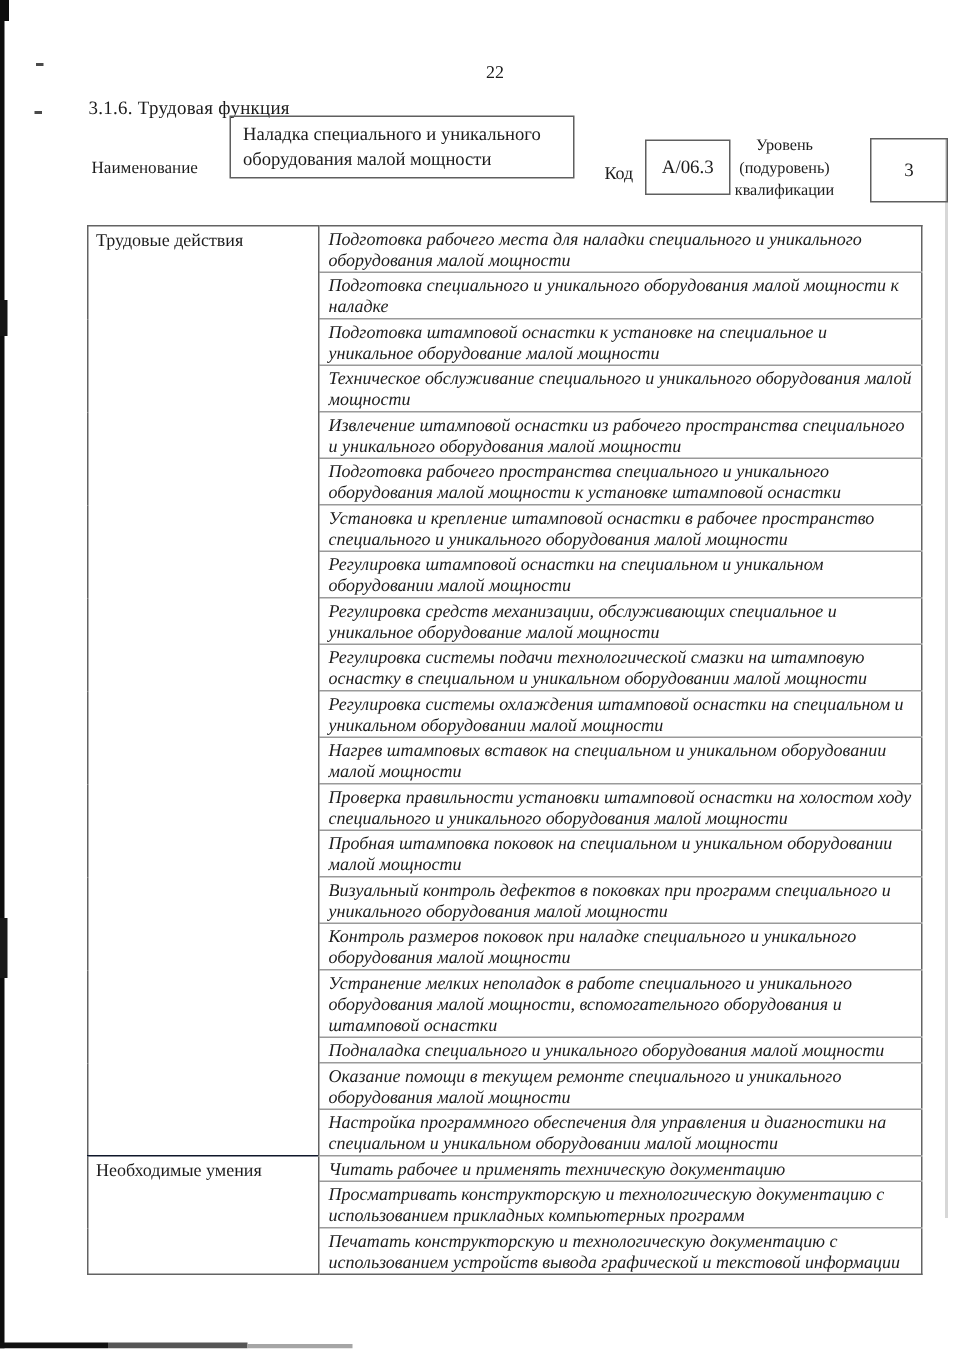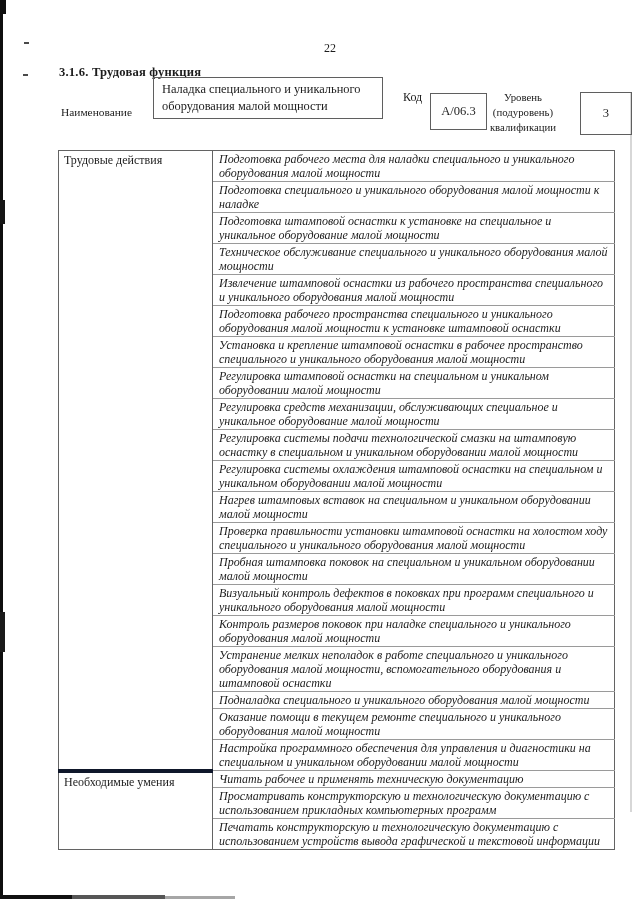--- a/index.html
+++ b/index.html
@@ -15,29 +15,29 @@
   .scan-edge-left-notch-low{position:absolute;left:0;top:612px;width:5px;height:40px;background:#1a1a1a;}
   .scan-bottom-bar-black{position:absolute;left:0;top:895px;width:72px;height:4px;background:#111111;}
   .scan-bottom-bar-dark{position:absolute;left:72px;top:895px;width:93px;height:4px;background:#565656;}
   .scan-bottom-bar-light{position:absolute;left:165px;top:896px;width:70px;height:3px;background:#a6a6a6;}
   .scan-dash-1{position:absolute;left:24px;top:42px;width:5px;height:2px;background:#4a4a4a;}
   .scan-dash-2{position:absolute;left:23px;top:74px;width:5px;height:2px;background:#4a4a4a;}
   .scan-edge-right{position:absolute;left:630px;top:92px;width:2px;height:720px;background:#d7d7d7;}
 
   
   .page-number{position:absolute;top:41px;left:0;width:660px;text-align:center;font-size:12px;}
-  .section-heading{position:absolute;top:65px;left:59px;font-size:12.6px;font-weight:bold;letter-spacing:.2px;}
+  .section-heading{position:absolute;top:65px;left:59px;font-size:12.6px;font-weight:normal;letter-spacing:.2px;}
 
   
   .fh-name-label{position:absolute;top:106px;left:61px;font-size:11.4px;}
   .fh-name-box{
     position:absolute;left:153px;top:77px;width:230px;height:42px;
     border:1px solid #5f5f5f;font-size:12.4px;line-height:17px;padding:3px 6px 0 8px;box-sizing:border-box;
   }
-  .fh-code-label{position:absolute;top:90px;left:403px;font-size:12px;}
+  .fh-code-label{position:absolute;top:108px;left:403px;font-size:12px;}
   .fh-code-box{
     position:absolute;left:430px;top:93px;width:57px;height:37px;border:1px solid #5f5f5f;
     display:flex;align-items:center;justify-content:center;font-size:12.6px;box-sizing:border-box;
   }
   .fh-level-label{
     position:absolute;left:477px;top:90px;width:92px;text-align:center;
     font-size:10.8px;line-height:15px;
   }
   .fh-level-box{
     position:absolute;left:580px;top:92px;width:52px;height:43px;border:1px solid #5f5f5f;
@@ -47,21 +47,21 @@
   
   table.doc-table{
     position:absolute;left:58px;top:150px;width:557px;
     border-collapse:collapse;table-layout:fixed;
   }
   table.doc-table{border:1px solid #636363;}
   td{font-size:12px;line-height:14px;vertical-align:top;}
   td.c1{
     width:144px;border-right:1px solid #636363;padding:2px 4px 0 5px;
   }
-  td.c1.sec2{border-top:4px solid #0f172a;}
+  td.c1.sec2{border-top:1px solid #0f172a;}
   td.c2{
     padding:1px 6px 1px 6px;border-top:1px solid #9a9a9a;font-style:italic;
   }
   tr.first-row td.c2{border-top:none;}
 </style>
 </head>
 <body>
 
 <div class="scan-edge-left"></div>
 <div class="scan-edge-left-notch-top"></div>

